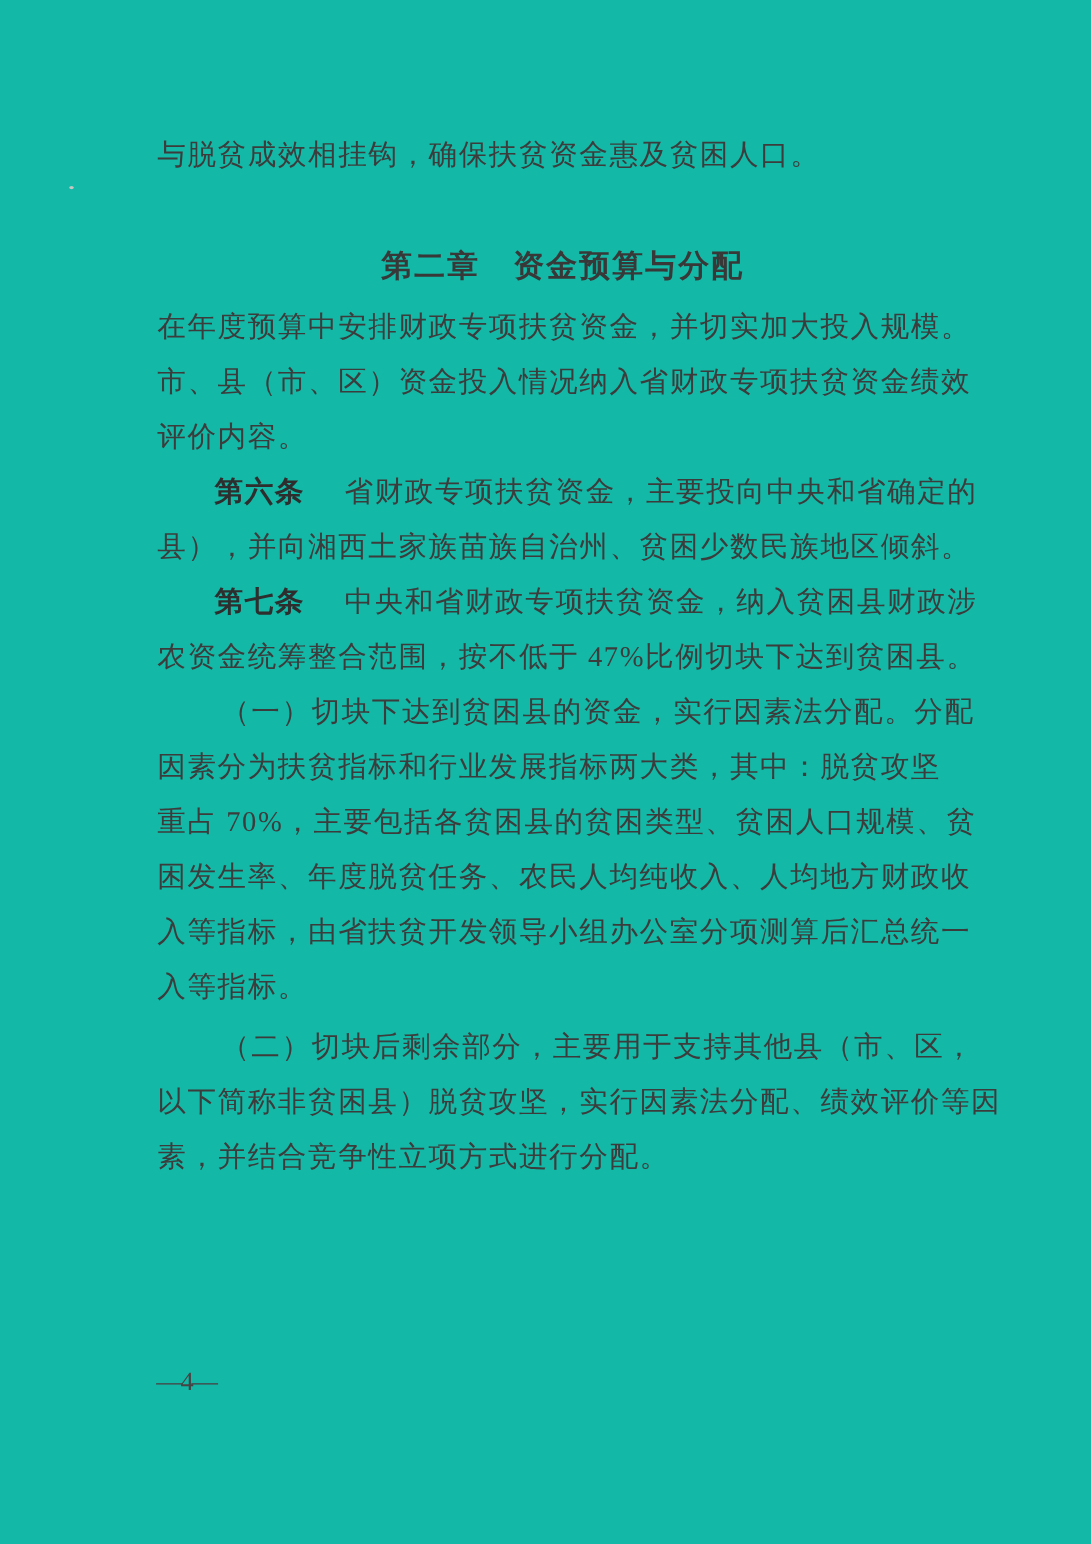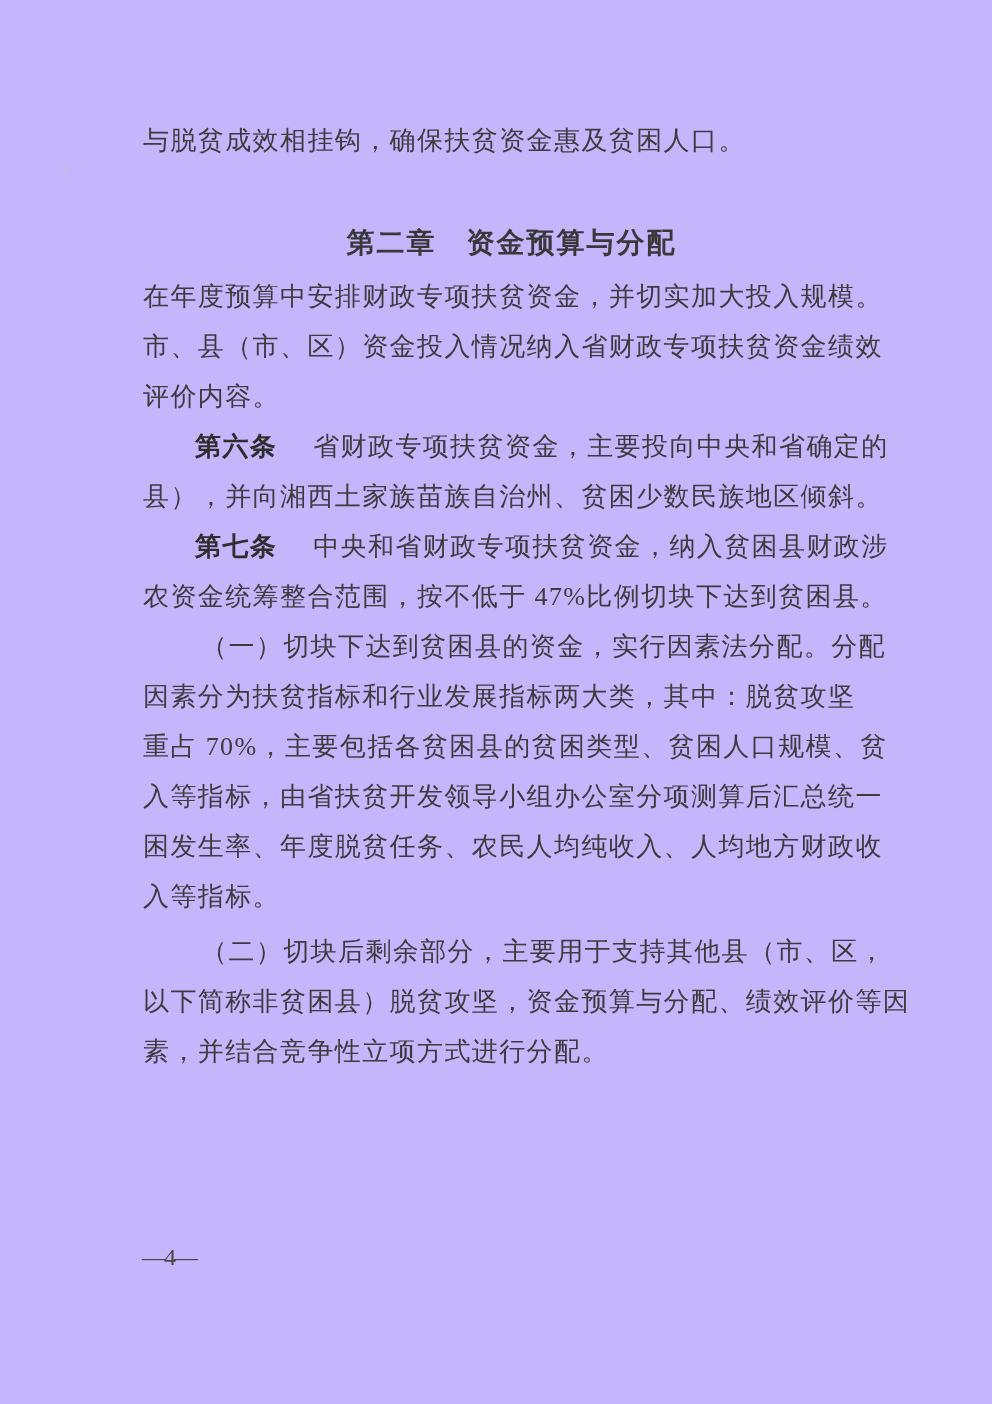--- a/index.html
+++ b/index.html
@@ -1,19 +1,19 @@
 <!DOCTYPE html>
 <html><head>
 <meta charset="utf-8">
 <style>
   html,body{margin:0;padding:0;background:#e8e8e8;}
   .page{
     position:relative;
     width:992px;height:1404px;
-    background:#c4b5fd;
+    background:#14b8a6;
     font-family:"Liberation Serif","DejaVu Serif",serif;
     color:#3c3c3c;
     overflow:hidden;
     margin:0 auto;
   }
   .text-block{
     position:absolute;
     left:143px;top:116px;
     width:737px;
   }
@@ -73,24 +73,24 @@
 
     <p class="line art-indent"><span class="bold-label">第六条</span><span class="rest">省财政专项扶贫资金，主要投向中央和省确定的</span></p>
     <p class="line">县），并向湘西土家族苗族自治州、贫困少数民族地区倾斜。</p>
 
     <p class="line art-indent"><span class="bold-label">第七条</span><span class="rest">中央和省财政专项扶贫资金，纳入贫困县财政涉</span></p>
     <p class="line">农资金统筹整合范围，按不低于 47%比例切块下达到贫困县。</p>
 
     <p class="line item-indent">（一）切块下达到贫困县的资金，实行因素法分配。分配</p>
     <p class="line">因素分为扶贫指标和行业发展指标两大类，其中：脱贫攻坚</p>
     <p class="line">重占 70%，主要包括各贫困县的贫困类型、贫困人口规模、贫</p>
+    <p class="line">困发生率、年度脱贫任务、农民人均纯收入、人均地方财政收</p>
     <p class="line">入等指标，由省扶贫开发领导小组办公室分项测算后汇总统一</p>
-    <p class="line">困发生率、年度脱贫任务、农民人均纯收入、人均地方财政收</p>
     <p class="line">入等指标。</p>
 
     <p class="line item-indent item2-start">（二）切块后剩余部分，主要用于支持其他县（市、区，</p>
-    <p class="line">以下简称非贫困县）脱贫攻坚，资金预算与分配、绩效评价等因</p>
+    <p class="line">以下简称非贫困县）脱贫攻坚，实行因素法分配、绩效评价等因</p>
     <p class="line">素，并结合竞争性立项方式进行分配。</p>
 
   </div>
 
   <div class="footer-num">—4—</div>
 </div>
 
 </body></html>

